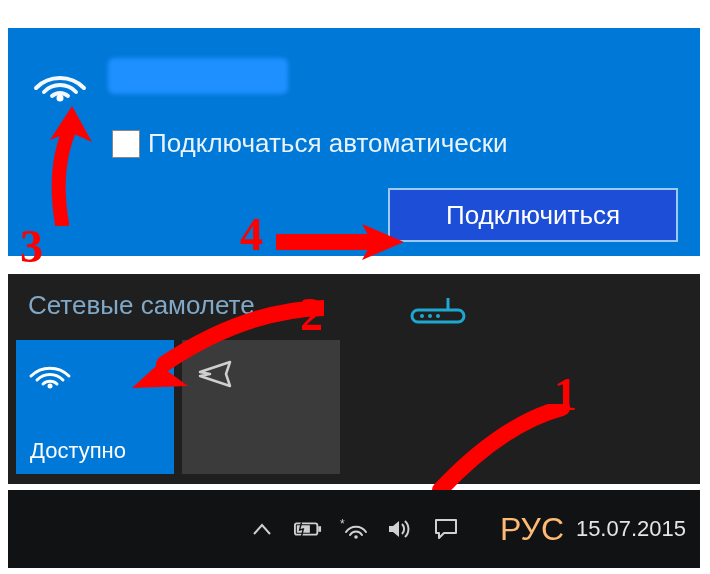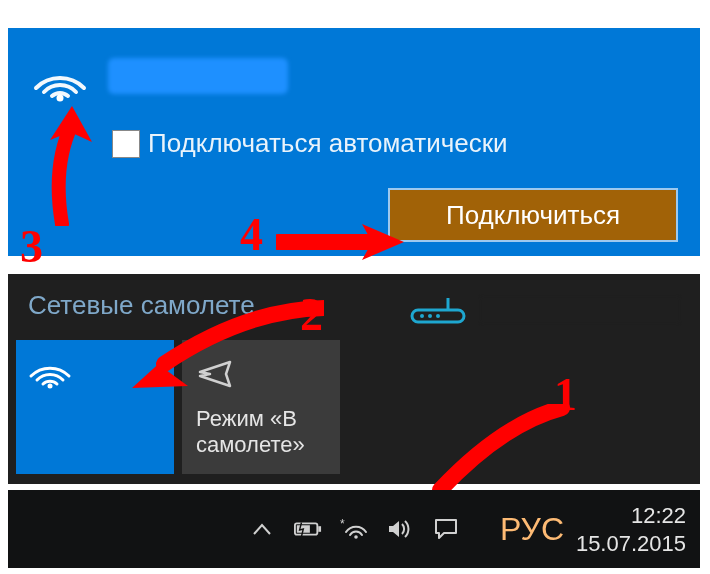--- a/index.html
+++ b/index.html
@@ -50,21 +50,21 @@
     color: #e9f3fb;
     font-size: 26px;
     font-weight: 300;
   }
   .connect-btn {
     position: absolute;
     right: 22px;
     top: 160px;
     width: 290px; height: 54px;
     border: 2px solid #9cc9ef;
-    background: #a16207;
+    background: #1d4ed8;
     color: #fff;
     font-size: 26px;
     font-weight: 400;
     display: flex;
     align-items: center;
     justify-content: center;
   }
   .marker3 {
     position: absolute;
     left: 12px; top: 192px;
@@ -265,29 +265,29 @@
   <span class="tile-icon">
     <svg width="44" height="36" viewBox="0 0 44 36">
       <g stroke="#ffffff" stroke-width="3" fill="none" stroke-linecap="round">
         <path d="M3 22 A27 27 0 0 1 41 22"></path>
         <path d="M9 26 A18 18 0 0 1 35 26"></path>
         <path d="M15 30 A10 10 0 0 1 29 30"></path>
       </g>
       <circle cx="22" cy="32" r="2.5" fill="#ffffff"></circle>
     </svg>
   </span>
+  <div class="tile-label">Доступно</div>
 </div>
 
 <div class="air-tile">
   <span class="tile-icon">
     <svg width="40" height="40" viewBox="0 0 40 40">
       <path d="M4 18 L34 8 L30 20 L34 32 L4 22 L14 20 Z" fill="none" stroke="#d0d0d0" stroke-width="2.5" stroke-linejoin="round"></path>
     </svg>
   </span>
-  <div class="tile-label">Режим «В самолете»</div>
 </div>
 
 <span class="arrow2">
   <svg width="200" height="100" viewBox="0 0 200 100">
     <path d="M200 8 Q 120 10 40 64" stroke="#ff0000" stroke-width="16" fill="none" stroke-linecap="round"></path>
     <polygon points="8,88 52,48 42,70 64,86" fill="#ff0000"></polygon>
   </svg>
 </span>
 
 <span class="arrow1">
@@ -333,16 +333,15 @@
     <span class="tray-ico">
       <svg width="24" height="22" viewBox="0 0 24 22">
         <path d="M2 2 L22 2 L22 15 L10 15 L5 20 L5 15 L2 15 Z" fill="none" stroke="#d0d0d0" stroke-width="2" stroke-linejoin="round"></path>
       </svg>
     </span>
   </div>
 
   <div class="lang-label">РУС</div>
 
   <div class="clock">
-    <div>12:22</div>
     <div>15.07.2015</div>
   </div>
 </div>
 
 </body></html>

